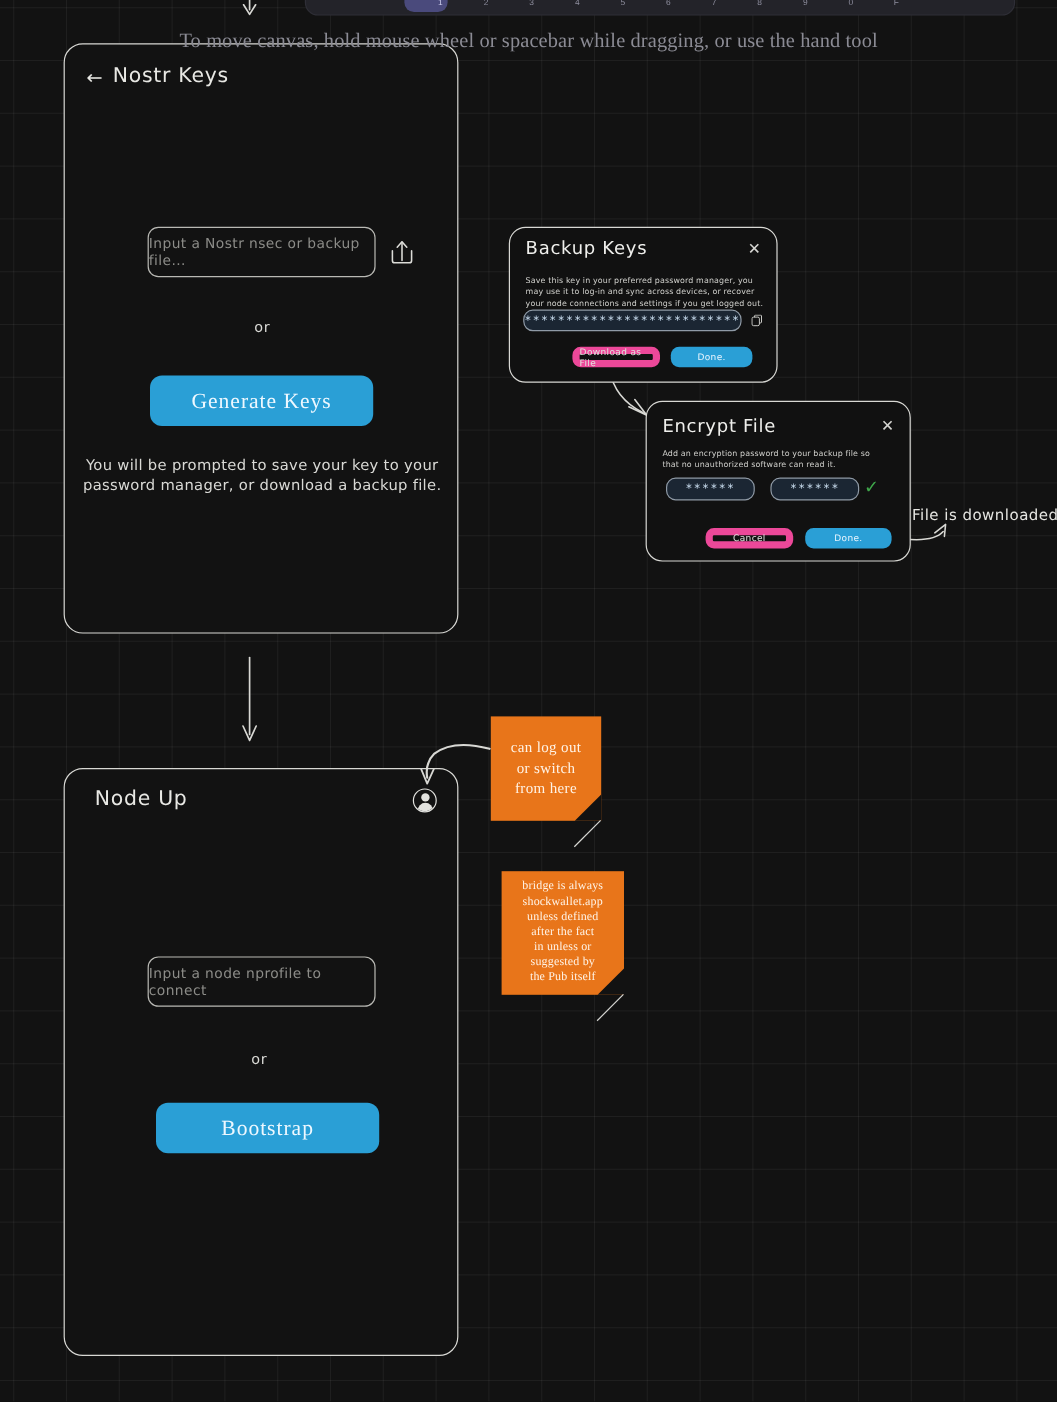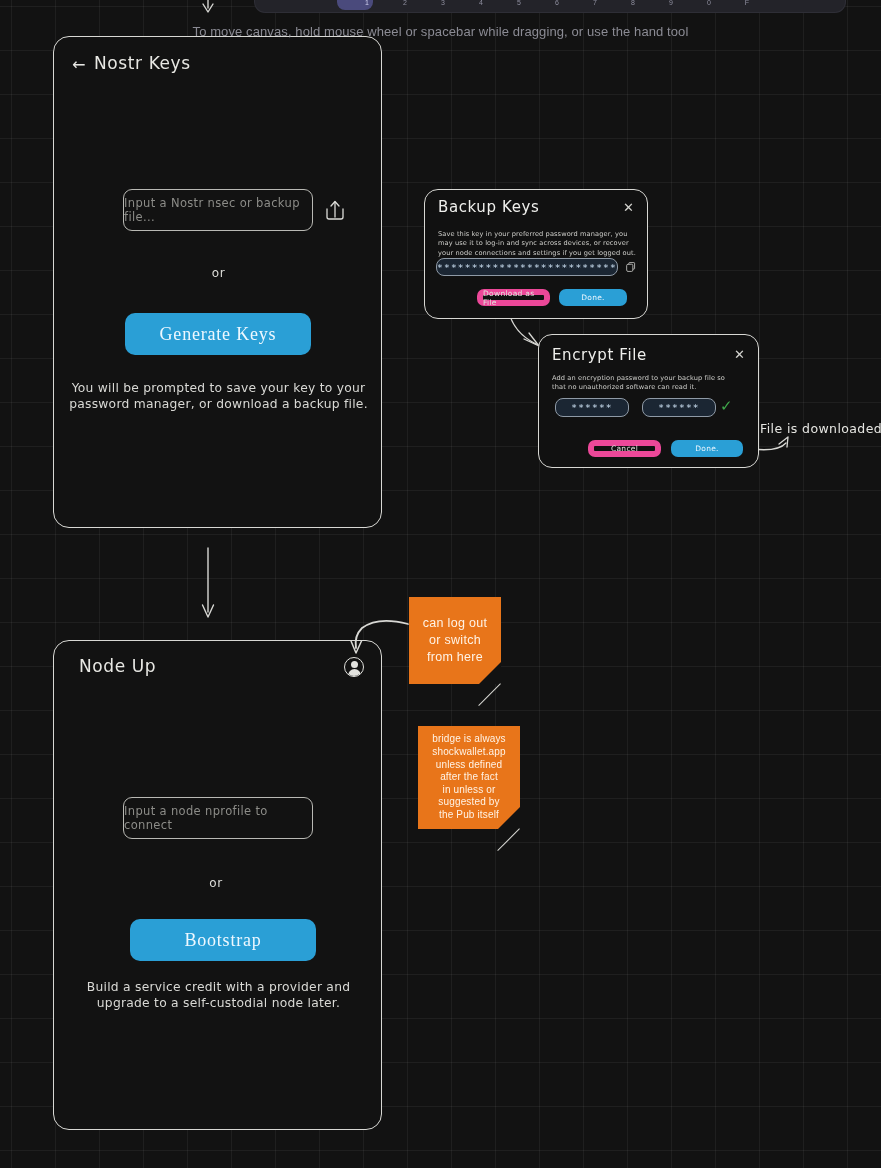--- a/index.html
+++ b/index.html
@@ -43,22 +43,22 @@
     position: absolute; right: 4px; bottom: 4px;
     font-size: 7px; color: #8e8e9e;
     font-family: "Liberation Sans", sans-serif;
   }
   .tool.active .tdot { color: #cfcfee; }
   
   .hint {
     position: absolute;
     left: 0; top: 24px; width: 881px;
     text-align: center;
-    font-family: Liberation Sans, sans-serif;
-    font-size: 13px;
+    font-family: Liberation Serif, serif;
+    font-size: 17px;
     color: #8b8b94;
     letter-spacing: 0.1px;
     z-index: 30;
   }
   
   .panel {
     position: absolute;
     border: 1.3px solid #d8d8d4;
     border-radius: 16px;
     background: #121212;
@@ -180,21 +180,21 @@
     position: absolute;
     color: #3fa84b;
     font-size: 15px;
     font-family: "Liberation Sans", sans-serif;
   }
   
   .sticky {
     position: absolute;
     background: #e8751a;
     color: #fff3e6;
-    font-family: Liberation Sans, sans-serif;
+    font-family: Liberation Serif, serif;
     text-align: center;
     display: flex; flex-direction: column;
     align-items: center; justify-content: center;
   }
   .sticky .fold {
     position: absolute;
     right: 0; bottom: 0;
     width: 0; height: 0;
     border-left: 22px solid transparent;
     border-bottom: 22px solid #121212;
@@ -357,21 +357,20 @@
     <div class="txt-input" style="left:69px; top:156px; width:190px; height:42px;">
       <span>Input a node nprofile to connect</span>
     </div>
 
     <span class="or" style="left:0; top:235px; width:324px; text-align:center;">or</span>
 
     <div class="cta" style="left:76px; top:278px; width:186px; height:42px;">
       <span>Bootstrap</span>
     </div>
 
-    <div class="caption" style="left:12px; top:338px; width:305px;">Build a service credit with a provider and upgrade to a self-custodial node later.</div>
   </div>
 
   <div class="dialog" style="left:424px; top:189px; width:224px; height:130px; z-index:10;">
     <span class="dlg-title" style="left:13px; top:8px;">Backup Keys</span>
     <span class="dlg-close" style="right:13px; top:11px;">✕</span>
 
     <div class="dlg-body" style="left:13px; top:40px; width:198px;">Save this key in your preferred password manager, you may use it to log-in and sync across devices, or recover your node connections and settings if you get logged out.</div>
 
     <div class="pwd" style="left:11px; top:68px; width:182px; height:18px;">
       <span>********************************</span>

